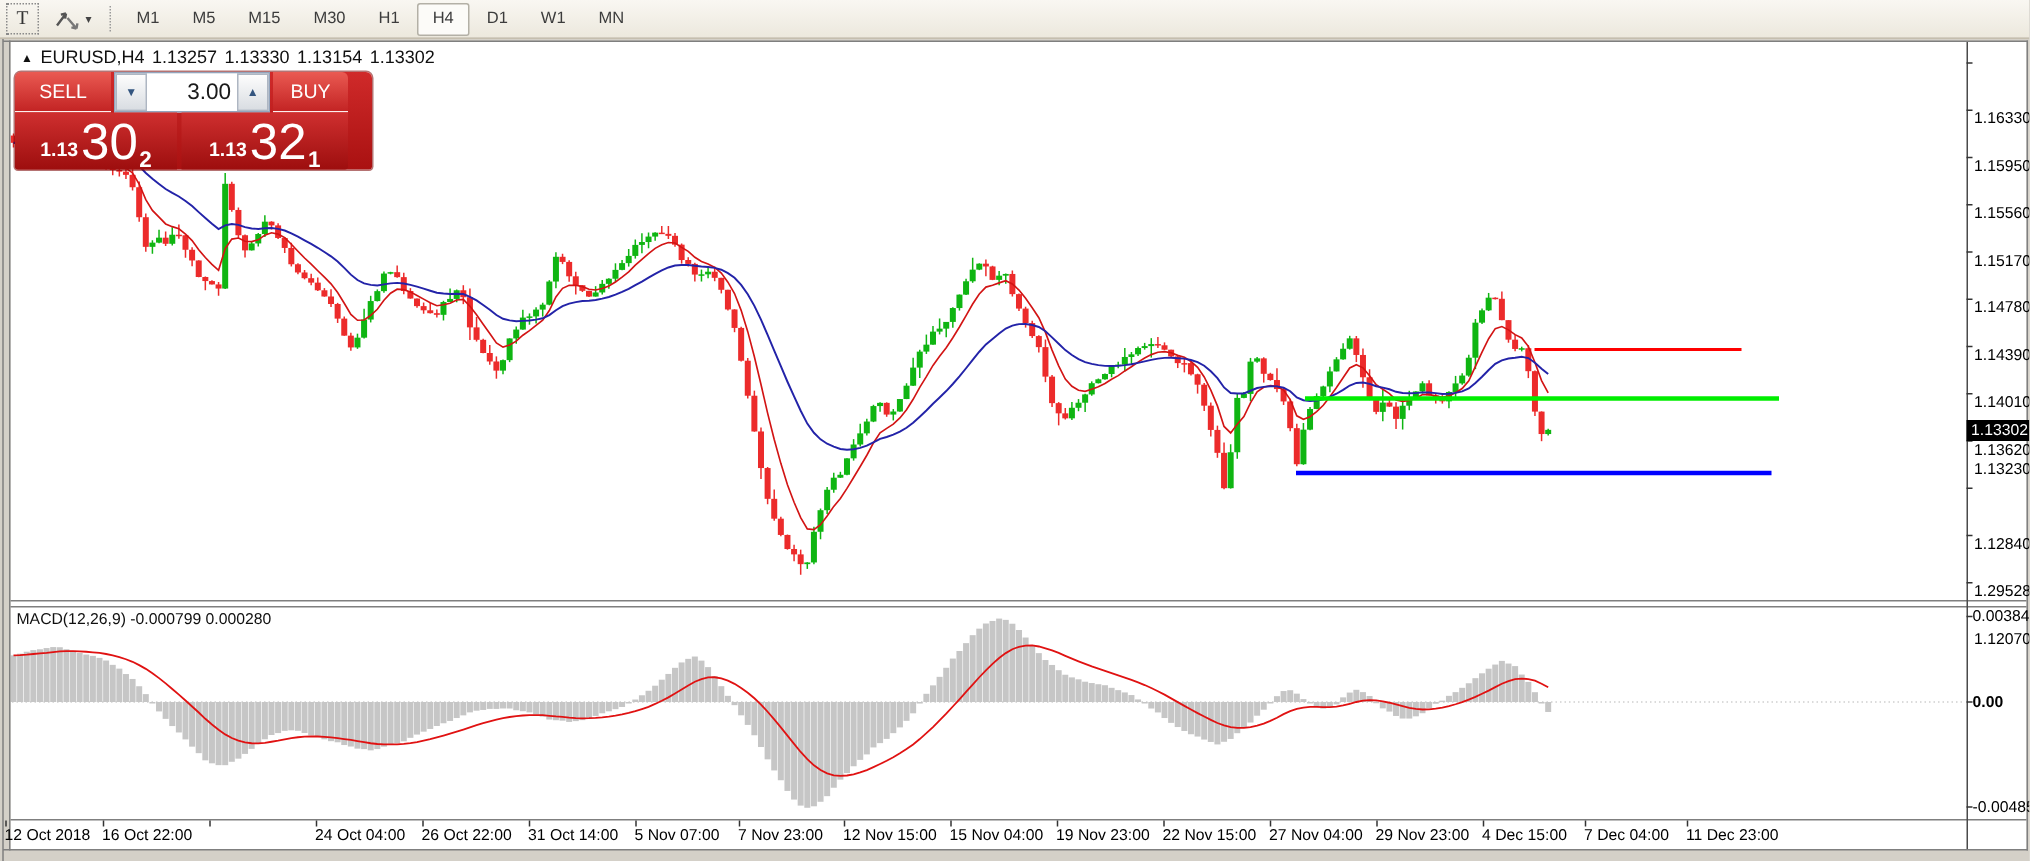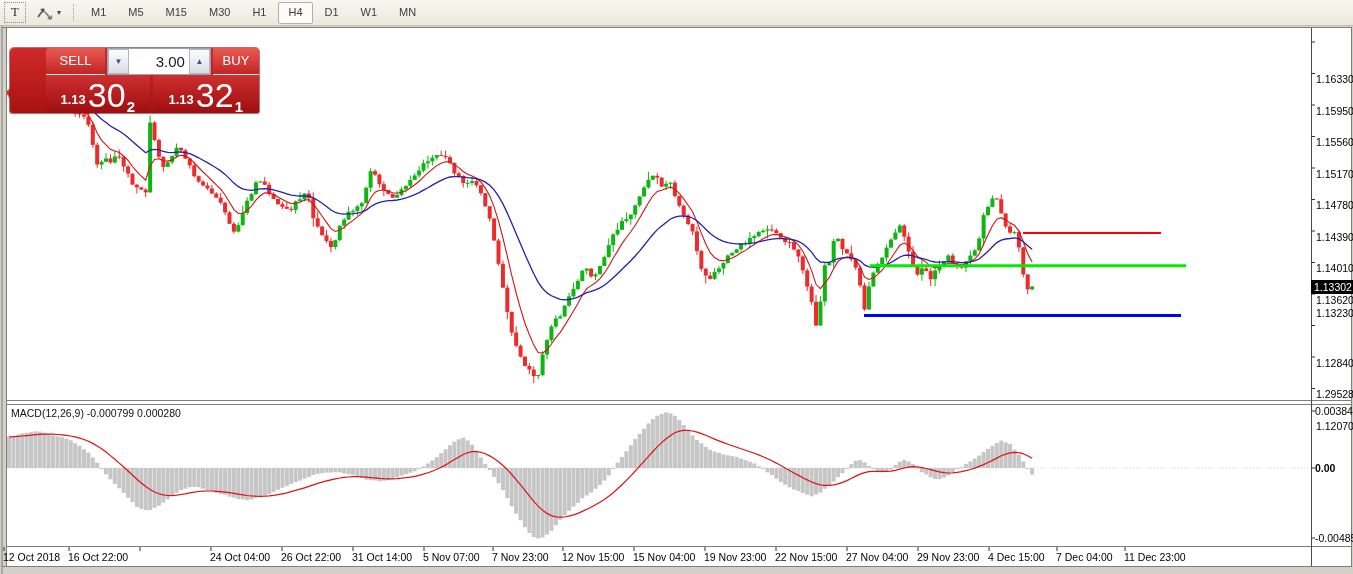--- a/index.html
+++ b/index.html
@@ -23,23 +23,23 @@
   #chart-title{position:absolute;left:14px;top:31px;z-index:3;font-size:12px;color:#101010;white-space:nowrap;}
   #chart-title .arr{font-size:8px;position:relative;top:-1px;margin-right:5px;}
   #chart-title span.v{margin-left:5px;}
   #macd-label{position:absolute;left:11px;top:407px;z-index:3;font-size:10.5px;color:#101010;}
   .pal{position:absolute;left:1316px;height:12px;line-height:12px;font-size:10.5px;color:#000;z-index:2;white-space:nowrap;margin-top:37px;}
   .mal{position:absolute;left:1315px;height:12px;line-height:12px;font-size:10.5px;color:#000;z-index:2;white-space:nowrap;}
   .tal{position:absolute;top:551px;height:12px;line-height:12px;font-size:10.5px;color:#000;z-index:3;white-space:nowrap;}
   #price-badge{position:absolute;left:1311px;top:280px;width:42px;height:14px;background:#000;color:#fff;
                font-size:10.5px;line-height:14px;padding-left:3px;box-sizing:border-box;z-index:4;}
   
-  #widget{position:absolute;left:10px;top:48px;width:213px;height:65px;z-index:5;
+  #widget{position:absolute;left:10px;top:48px;width:238px;height:65px;z-index:5;
           background:linear-gradient(#d02a2a,#a91111);border-radius:4px 4px 2px 2px;
-          box-shadow:0 0 0 1px rgba(120,0,0,.55);padding-left:36px;}
+          box-shadow:0 0 0 1px rgba(120,0,0,.55);}
   #wrow1{display:flex;height:27px;}
   .wbtn{color:#fff;font-size:13px;text-align:center;line-height:25px;
         background:linear-gradient(#ea5a52,#c32424);border-bottom:1px solid rgba(255,255,255,.9);}
   #sell-btn{width:64px;border-radius:4px 0 0 0;}
   #buy-btn{width:50px;border-radius:0 4px 0 0;}
   #spinner{width:104px;margin:0 2px;background:#eef1f5;border:1px solid #93a5bd;box-sizing:border-box;
            display:flex;height:27px;}
   .spbtn{width:21px;background:linear-gradient(#fdfdfd,#d9dde2);border:1px solid #aeb6c2;box-sizing:border-box;
          color:#33557f;font-size:8px;line-height:24px;text-align:center;}
   #vol-field{flex:1;border:none;background:#fff;font-size:15px;color:#1a1a1a;text-align:right;
@@ -838,20 +838,23 @@
       <line x1="634" y1="547" x2="634" y2="551" stroke="#333" stroke-width="1"></line>
       <line x1="705" y1="547" x2="705" y2="551" stroke="#333" stroke-width="1"></line>
       <line x1="776" y1="547" x2="776" y2="551" stroke="#333" stroke-width="1"></line>
       <line x1="847" y1="547" x2="847" y2="551" stroke="#333" stroke-width="1"></line>
       <line x1="918" y1="547" x2="918" y2="551" stroke="#333" stroke-width="1"></line>
       <line x1="989" y1="547" x2="989" y2="551" stroke="#333" stroke-width="1"></line>
       <line x1="1057" y1="547" x2="1057" y2="551" stroke="#333" stroke-width="1"></line>
       <line x1="1125" y1="547" x2="1125" y2="551" stroke="#333" stroke-width="1"></line>
     </svg>
 
+  <div id="chart-title">
+    <span class="arr">▲</span><span>EURUSD,H4</span><span class="v">1.13257</span><span class="v">1.13330</span><span class="v">1.13154</span><span class="v">1.13302</span>
+  </div>
 
   <div id="widget">
     <div id="wrow1">
       <div id="sell-btn" class="wbtn">SELL</div>
       <div id="spinner">
         <div class="spbtn">▼</div>
         <input id="vol-field" value="3.00" style="">
         <div class="spbtn">▲</div>
       </div>
       <div id="buy-btn" class="wbtn">BUY</div>

